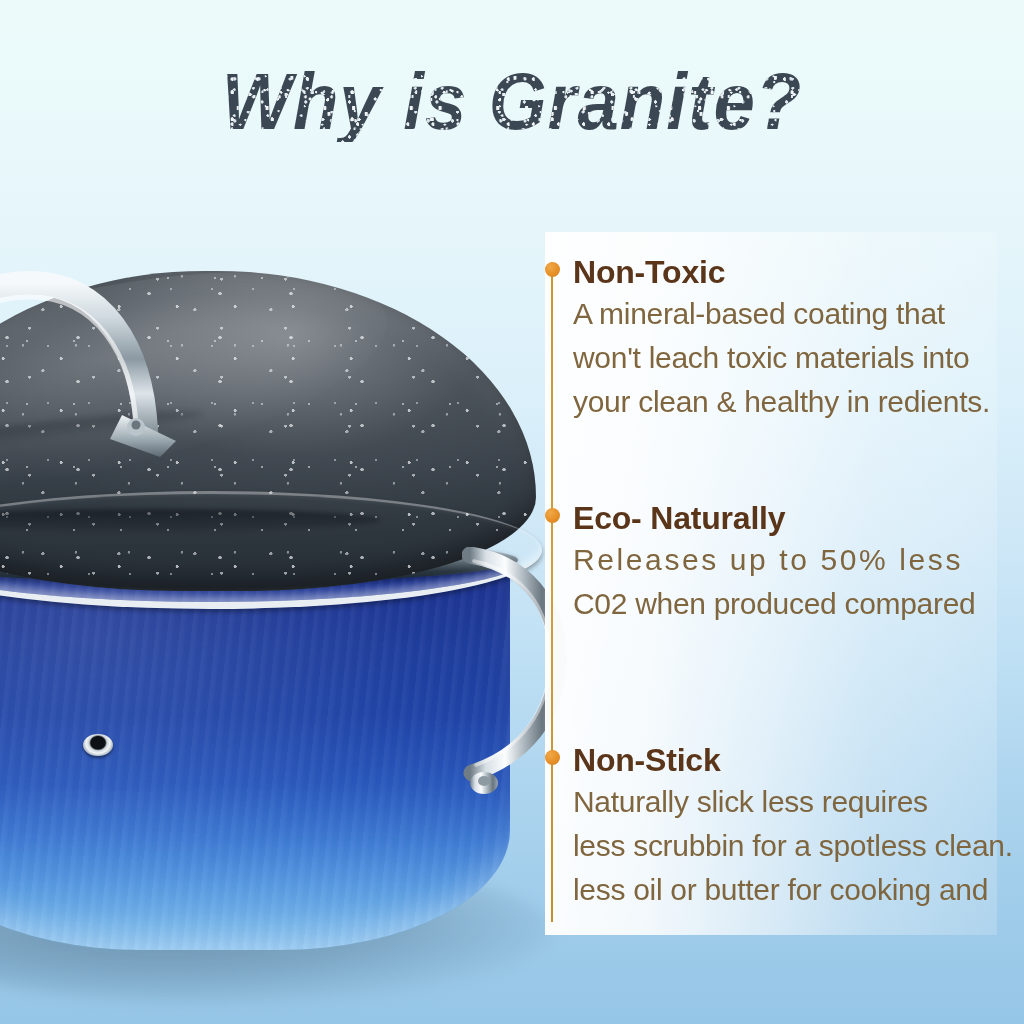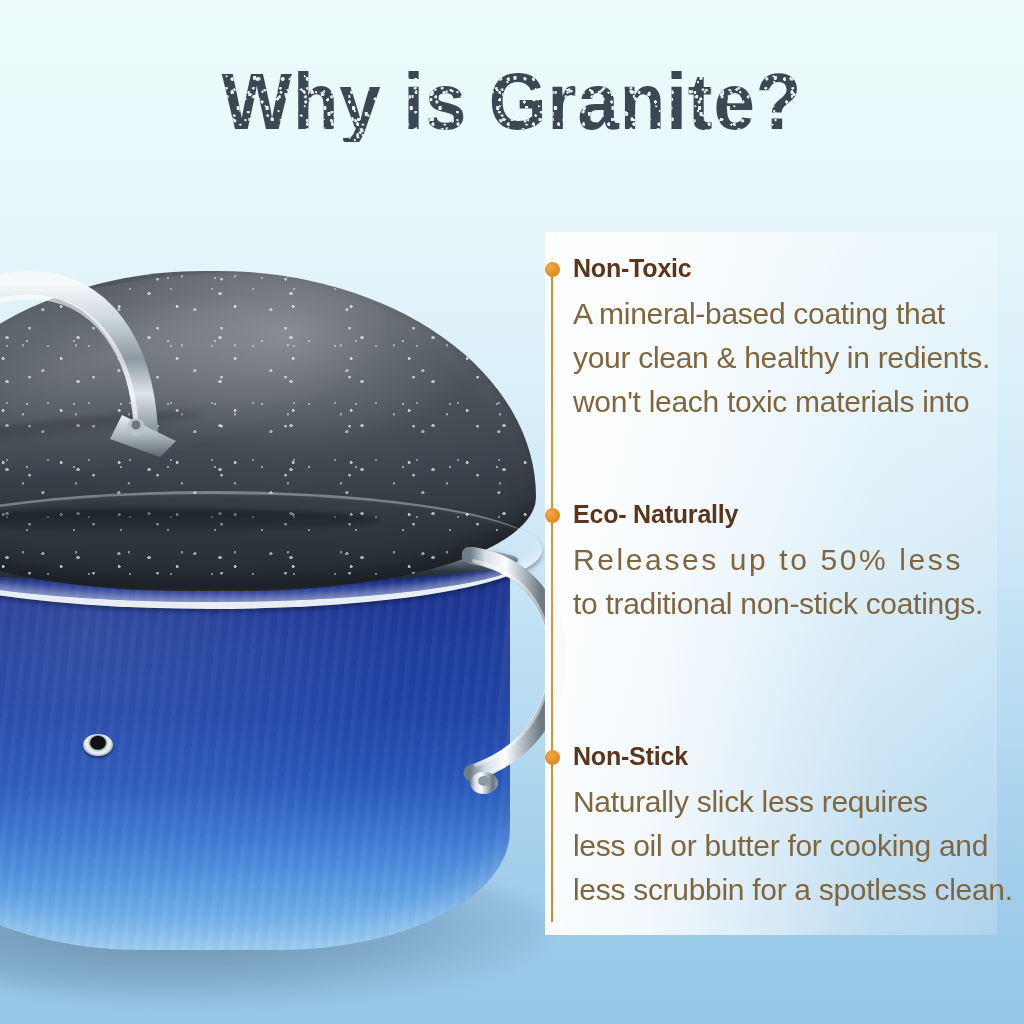--- a/index.html
+++ b/index.html
@@ -34,20 +34,21 @@
   }
 
   
   #title-wrap {
     position: absolute;
     left: 0;
     top: 62px;
     width: 1024px;
     text-align: center;
     z-index: 40;
+    font-style: italic;
   }
   #poster-title {
     display: inline-block;
     position: relative;
     font-family: "Liberation Sans", sans-serif;
     font-weight: 700;
     font-size: 80px;
     line-height: 1.0;
     letter-spacing: 1px;
     color: #3b4854;
@@ -345,21 +346,21 @@
     width: 15px;
     height: 15px;
     border-radius: 50%;
     background: radial-gradient(circle at 36% 32%, #f0a94a 0%, #e8922a 48%, #d07f1c 100%);
   }
 
   .section-heading {
     position: absolute;
     left: 28px;
     top: 0px;
-    font-size: 25px;
+    font-size: 32px;
     font-weight: 700;
     color: #5a3519;
     letter-spacing: -0.2px;
     white-space: nowrap;
   }
 
   .section-body {
     position: absolute;
     left: 28px;
     top: 38px;
@@ -454,39 +455,39 @@
 
   <div id="info-panel">
 
     <div id="timeline-rule"></div>
 
     <div class="section s1">
       <span class="bullet-dot"></span>
       <div class="section-heading">Non-Toxic</div>
       <div class="section-body">
         <div class="body-line">A mineral-based coating that</div>
+        <div class="body-line">won't leach toxic materials into</div>
         <div class="body-line">your clean &amp; healthy in redients.</div>
-        <div class="body-line">won't leach toxic materials into</div>
       </div>
     </div>
 
     <div class="section s2">
       <span class="bullet-dot"></span>
       <div class="section-heading">Eco- Naturally</div>
       <div class="section-body">
         <div class="body-line spaced">Releases up to 50% less</div>
-        <div class="body-line">to traditional non-stick coatings.</div>
+        <div class="body-line">C02 when produced compared</div>
       </div>
     </div>
 
     <div class="section s3">
       <span class="bullet-dot"></span>
       <div class="section-heading">Non-Stick</div>
       <div class="section-body">
         <div class="body-line">Naturally slick less requires</div>
+        <div class="body-line">less scrubbin for a spotless clean.</div>
         <div class="body-line">less oil or butter for cooking and</div>
-        <div class="body-line">less scrubbin for a spotless clean.</div>
       </div>
     </div>
 
   </div>
 
 </div>
 
 </body></html>

